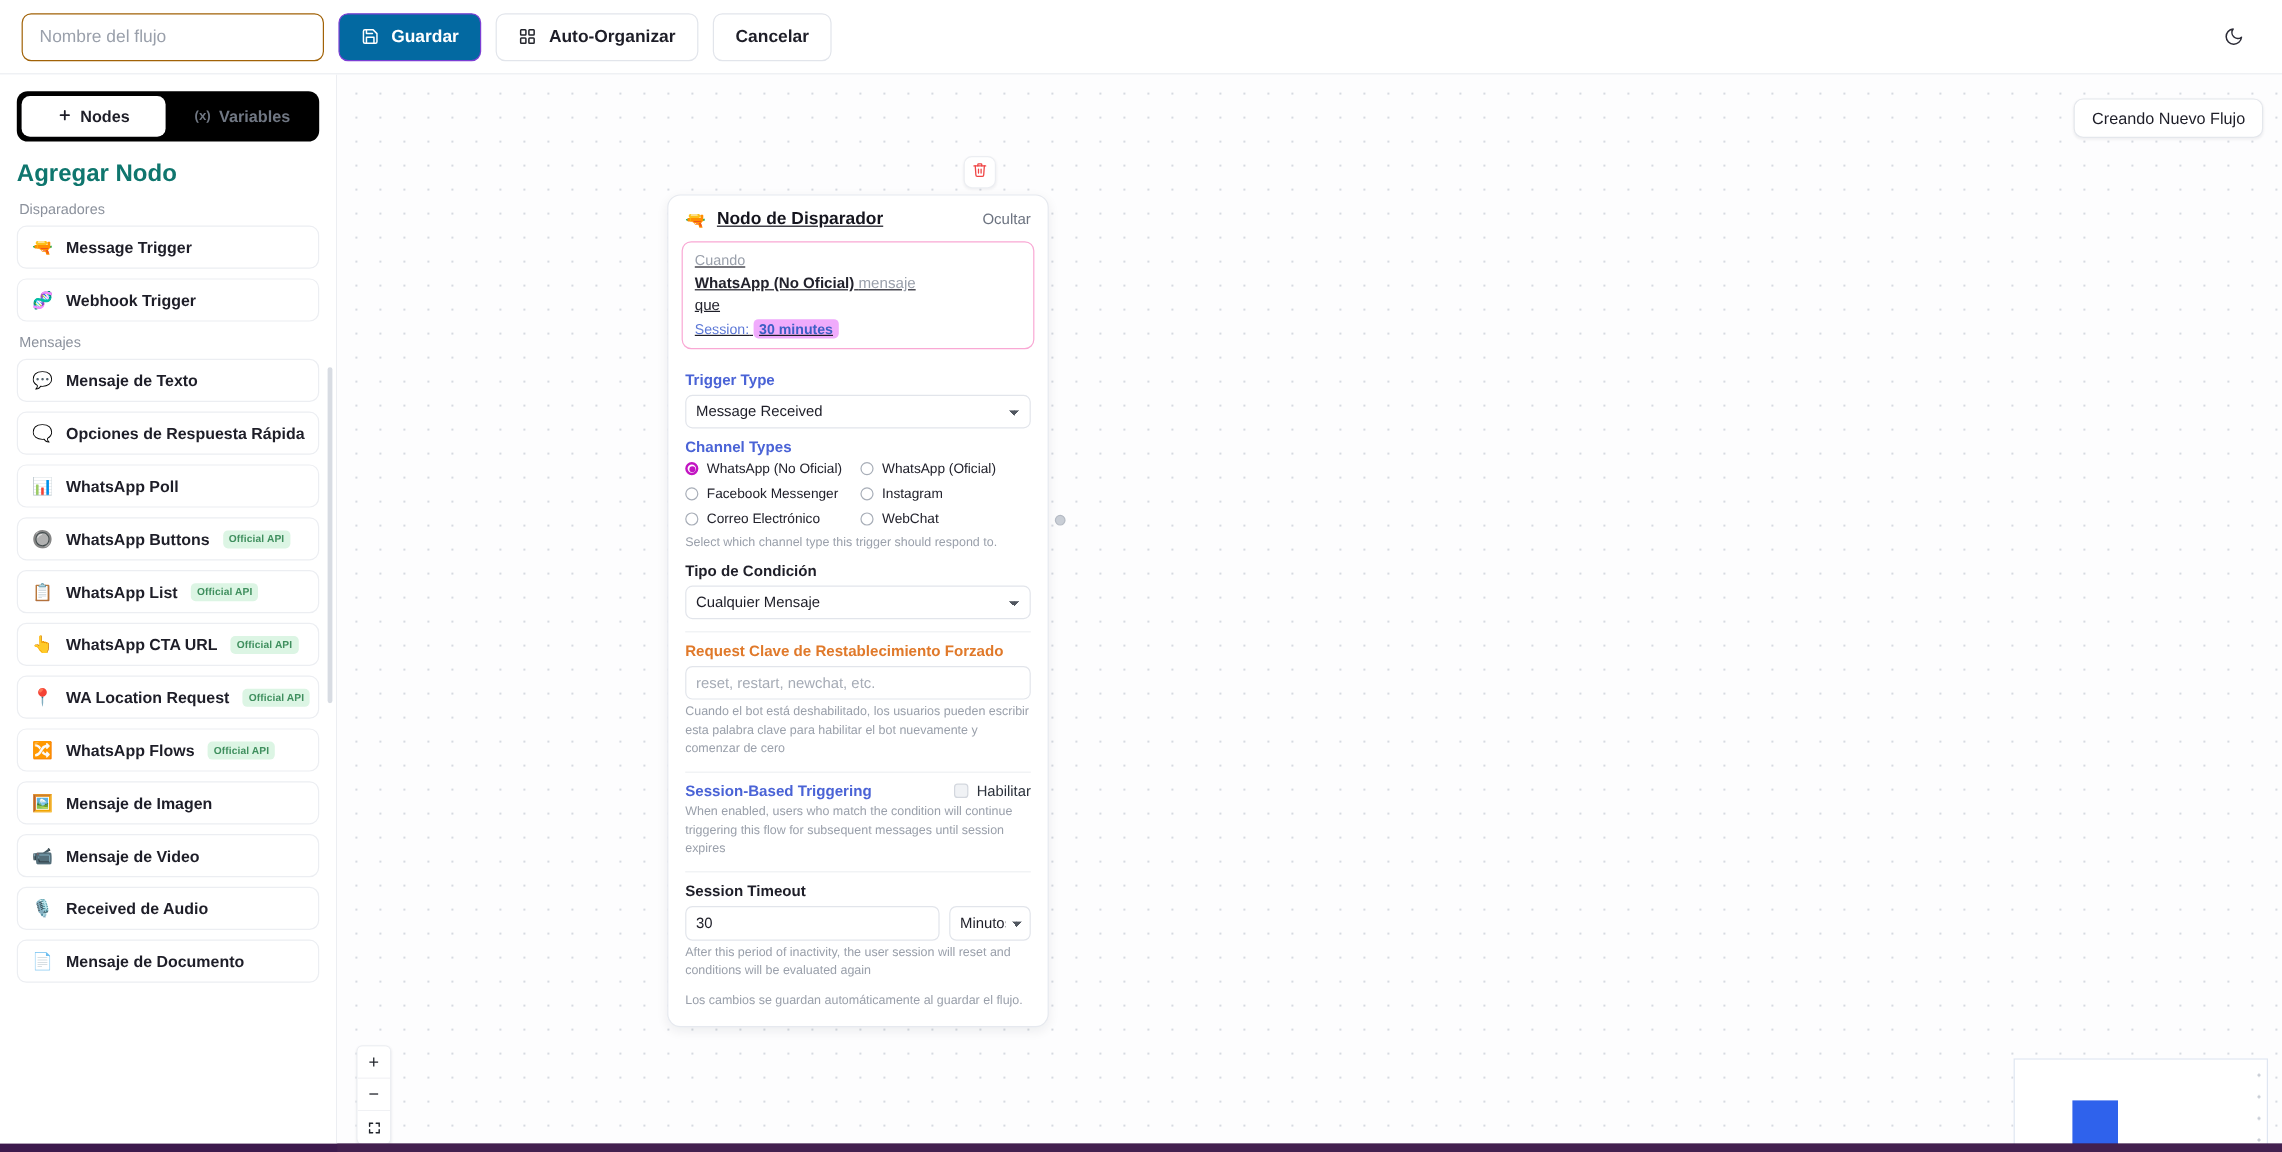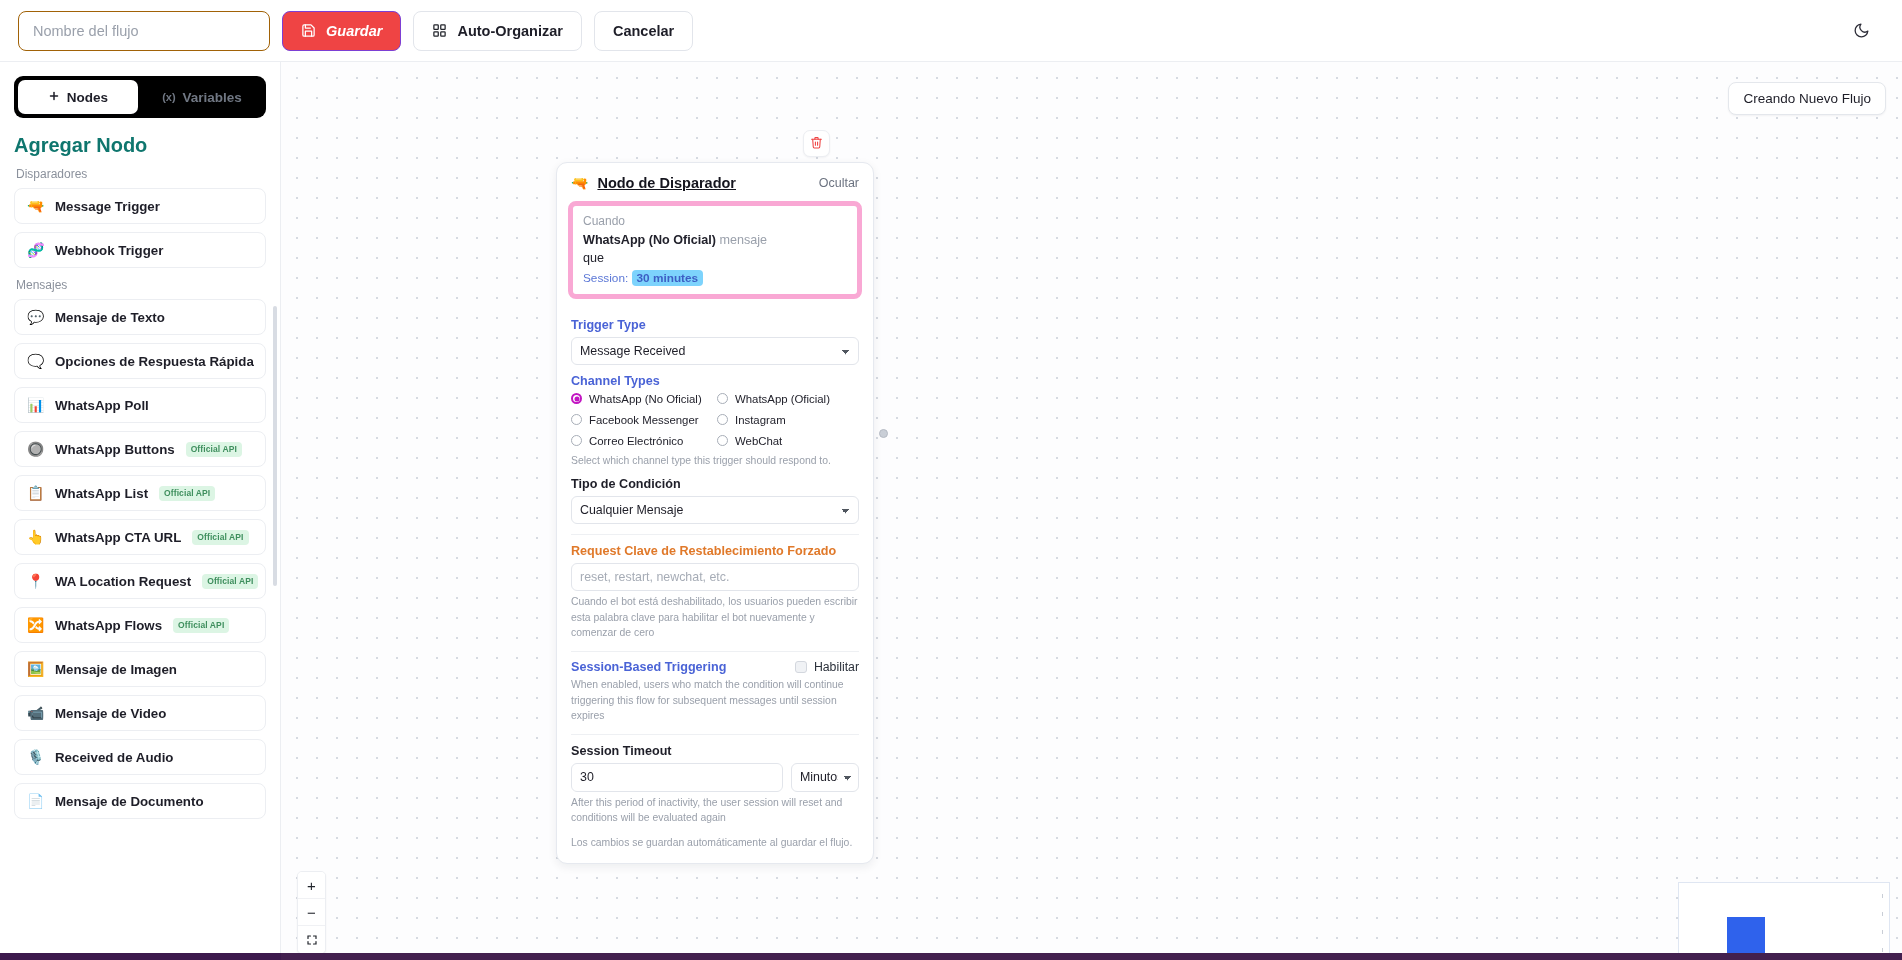--- a/index.html
+++ b/index.html
@@ -35,21 +35,21 @@
   .btn {
     height: 40px; border-radius: 8px;
     display: inline-flex; align-items: center; justify-content: center;
     gap: 10px; padding: 0 18px;
     font-size: 14.5px; font-weight: 600;
     border: 1px solid #e2e5eb; background: #fff; color: #1e1e28;
     cursor: pointer; white-space: nowrap;
     font-family: "Liberation Sans", sans-serif;
   }
   .btn-primary {
-    background: #ef4444; border-color: #7c3fd4; color: #fff; font-style: italic;
+    background: #0369a1; border-color: #7c3fd4; color: #fff;
   }
   .btn svg { display: block; }
   .topbar-spacer { flex: 1 1 auto; }
   .theme-toggle {
     width: 34px; height: 34px;
     display: flex; align-items: center; justify-content: center;
     border: none; background: transparent; cursor: pointer;
     color: #2b2b36;
     margin-right: 6px;
   }
@@ -176,31 +176,32 @@
     display: flex; align-items: center;
     padding: 12px 14px 10px 14px;
     gap: 9px;
   }
   .node-header-emoji { font-size: 14px; }
   .node-title { font-size: 14.5px; font-weight: 700; color: #15151e; flex: 1 1 auto; text-decoration: underline; }
   .ocultar-link { font-size: 12.5px; color: #6c7380; cursor: pointer; }
 
   .when-box {
     margin: 0 11px 8px 11px;
-    border: 5px solid #f9a8d4; border-radius: 8px;
+    border: 1px solid #f9a8d4; border-radius: 8px;
     padding: 8px 10px 9px 10px;
     background: #fff;
+    text-decoration: underline;
   }
   .when-label { font-size: 12px; color: #9aa0ab; margin-bottom: 3px; }
   .when-line { font-size: 12.6px; line-height: 1.45; color: #22222c; }
   .when-strong { font-weight: 700; }
   .when-muted { color: #9aa0ab; }
   .session-line { font-size: 11.8px; color: #5b77d6; margin-top: 3px; }
   .session-pill {
-    background: #7dd3fc; border-radius: 4px;
+    background: #f0abfc; border-radius: 4px;
     padding: 1px 5px; font-weight: 600; color: #3c5ec4;
   }
 
   .node-form { padding: 2px 14px 12px 14px; }
   .field-label {
     font-size: 12.6px; font-weight: 700;
     color: #4a63d6; margin: 9px 0 5px 0;
   }
   .field-label.dark { color: #1e1e28; }
   .field-label.orange { color: #e0792a; }

